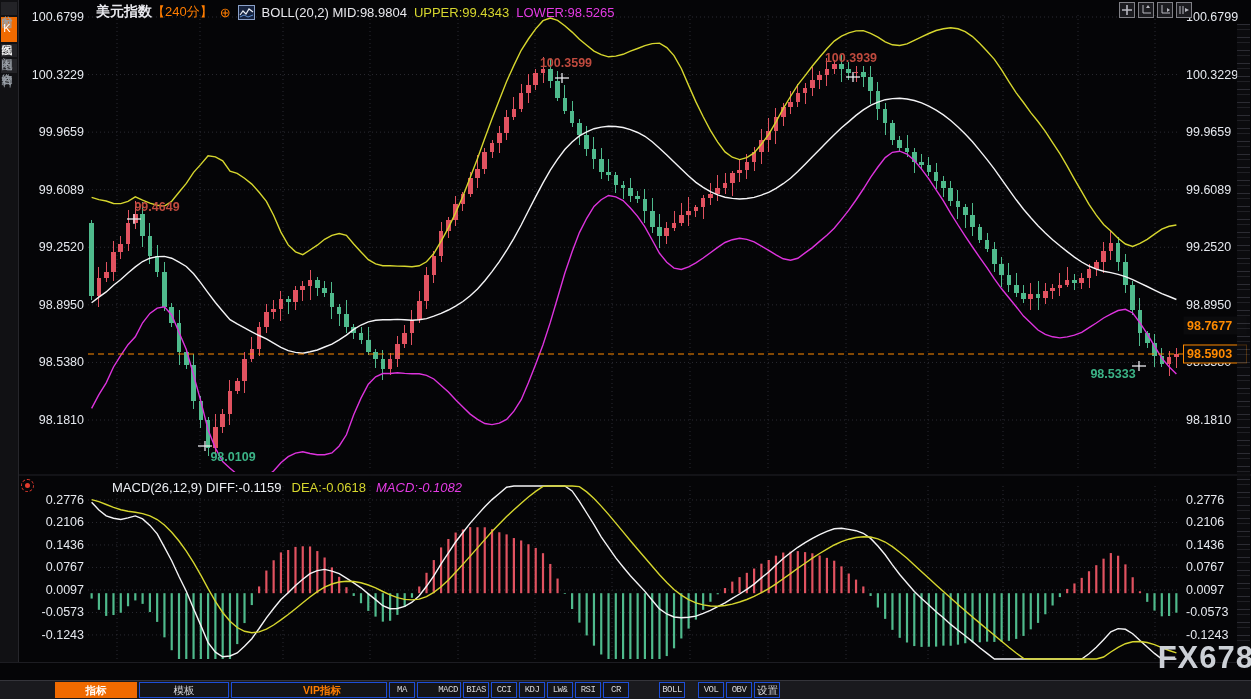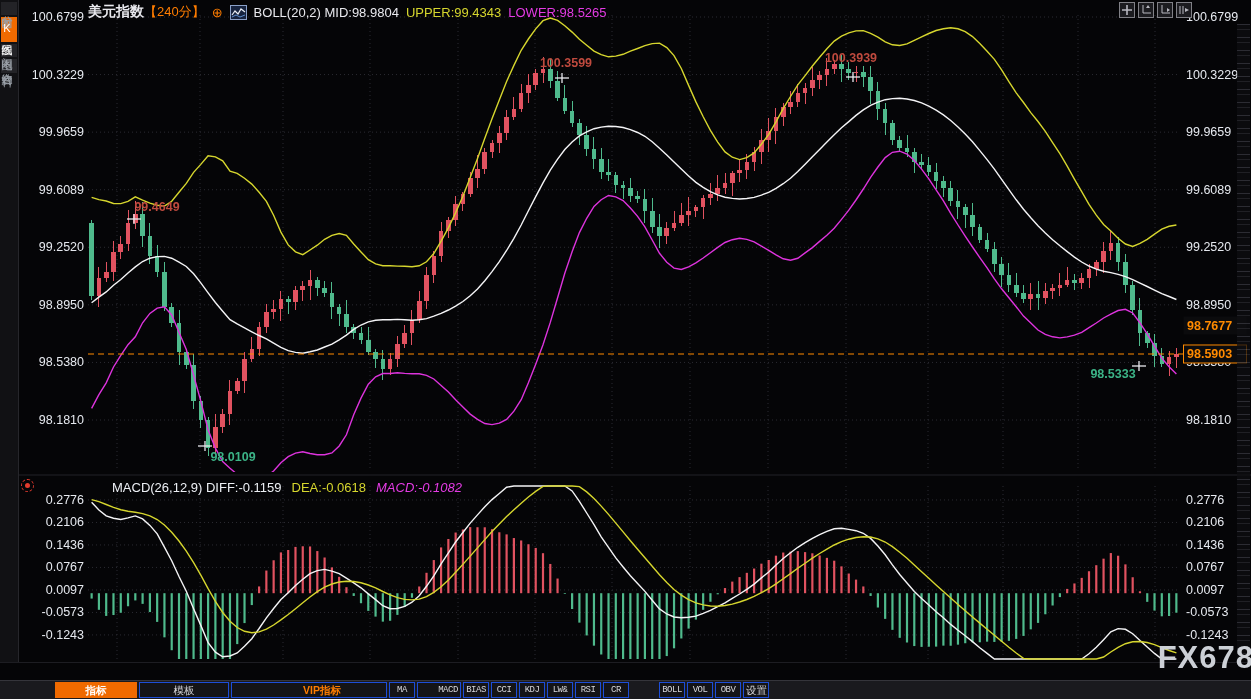--- a/index.html
+++ b/index.html
@@ -9,21 +9,21 @@
 
   
   #sidebar{left:0;top:0;width:18px;height:663px;background:#111114;border-right:1px solid #26262b;}
   .side-tab{width:16px;margin:2px 0 2px 1px;padding:5px 0;background:#232327;color:#9aa0a8;
     font-size:11px;line-height:12px;text-align:center;writing-mode:vertical-lr;text-orientation:upright;
     letter-spacing:1px;cursor:pointer;}
   .side-tab.active{background:#f06a00;color:#fff;}
 
   
   #hdr{left:88px;top:3px;height:18px;display:flex;align-items:center;gap:7px;font-size:13px;color:#e9e9ee;white-space:nowrap;}
-  #hdr .sym{font-weight:bold;font-size:14px;}
+  #hdr .sym{font-weight:bold;font-size:14px;margin-left:8px;}
   #hdr .orange{color:#ff7d00;}
   #hdr .yellow{color:#d6d62e;}
   #hdr .magenta{color:#e43be4;}
   .mini-chart-icon{display:inline-block;width:15px;height:13px;background:#16233f;border:1px solid #8aa0c8;position:relative;}
   .mini-chart-icon svg{position:absolute;left:0;top:0;}
 
   
   #top-icons{left:1119px;top:2px;display:flex;gap:3px;}
   .tr-icon{width:14px;height:14px;border:1px solid #808086;background:#1c1c20;display:flex;align-items:center;justify-content:center;cursor:pointer;}
 
@@ -707,18 +707,18 @@
         <div class="bb" style="width: 20px;">MA</div>
         <div class="bb" style="width: 20px; padding-left: 20px;">MACD</div>
         <div class="bb" style="width: 20px;">BIAS</div>
         <div class="bb" style="width: 20px;">CCI</div>
         <div class="bb" style="width: 20px;">KDJ</div>
         <div class="bb" style="width: 20px;">LW&amp;</div>
         <div class="bb" style="width: 20px;">RSI</div>
         <div class="bb" style="width: 20px;">CR</div>
         <div class="bb" style="width: 20px; margin-top: 39px;">PSY</div>
         <div class="bb" style="width: 20px;">BOLL</div>
-        <div class="bb" style="width: 20px;">VOL</div>
+        <div class="bb" style="width: 20px; margin-left: 11px;">VOL</div>
         <div class="bb" style="width: 20px;">OBV</div>
         <div class="bb cjk" style="width: 20px;">设置</div>
       </div>
   </div>
 </div>
 
 </body></html>

